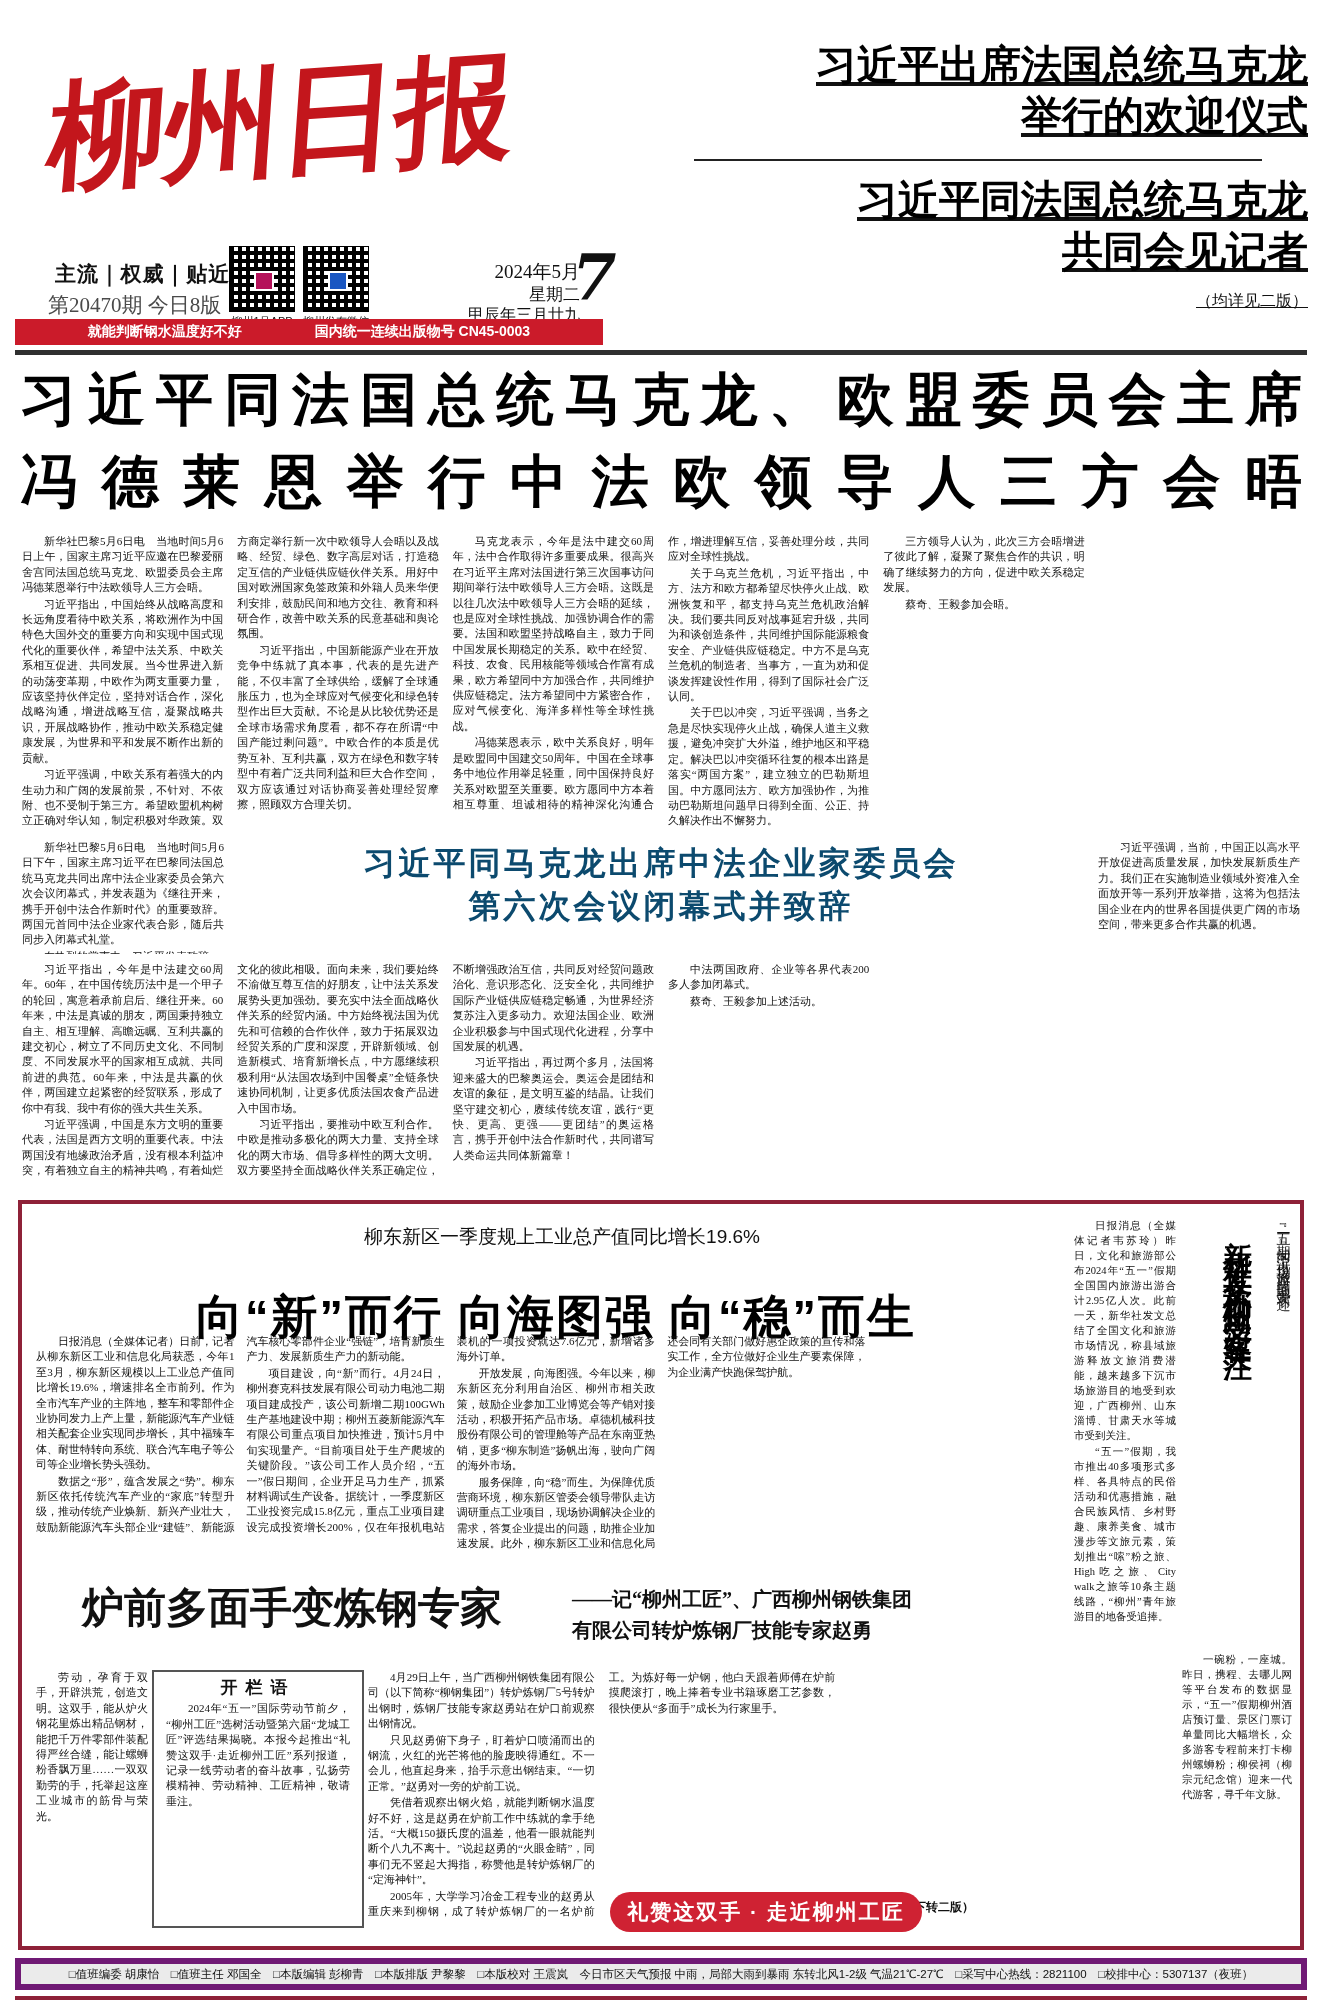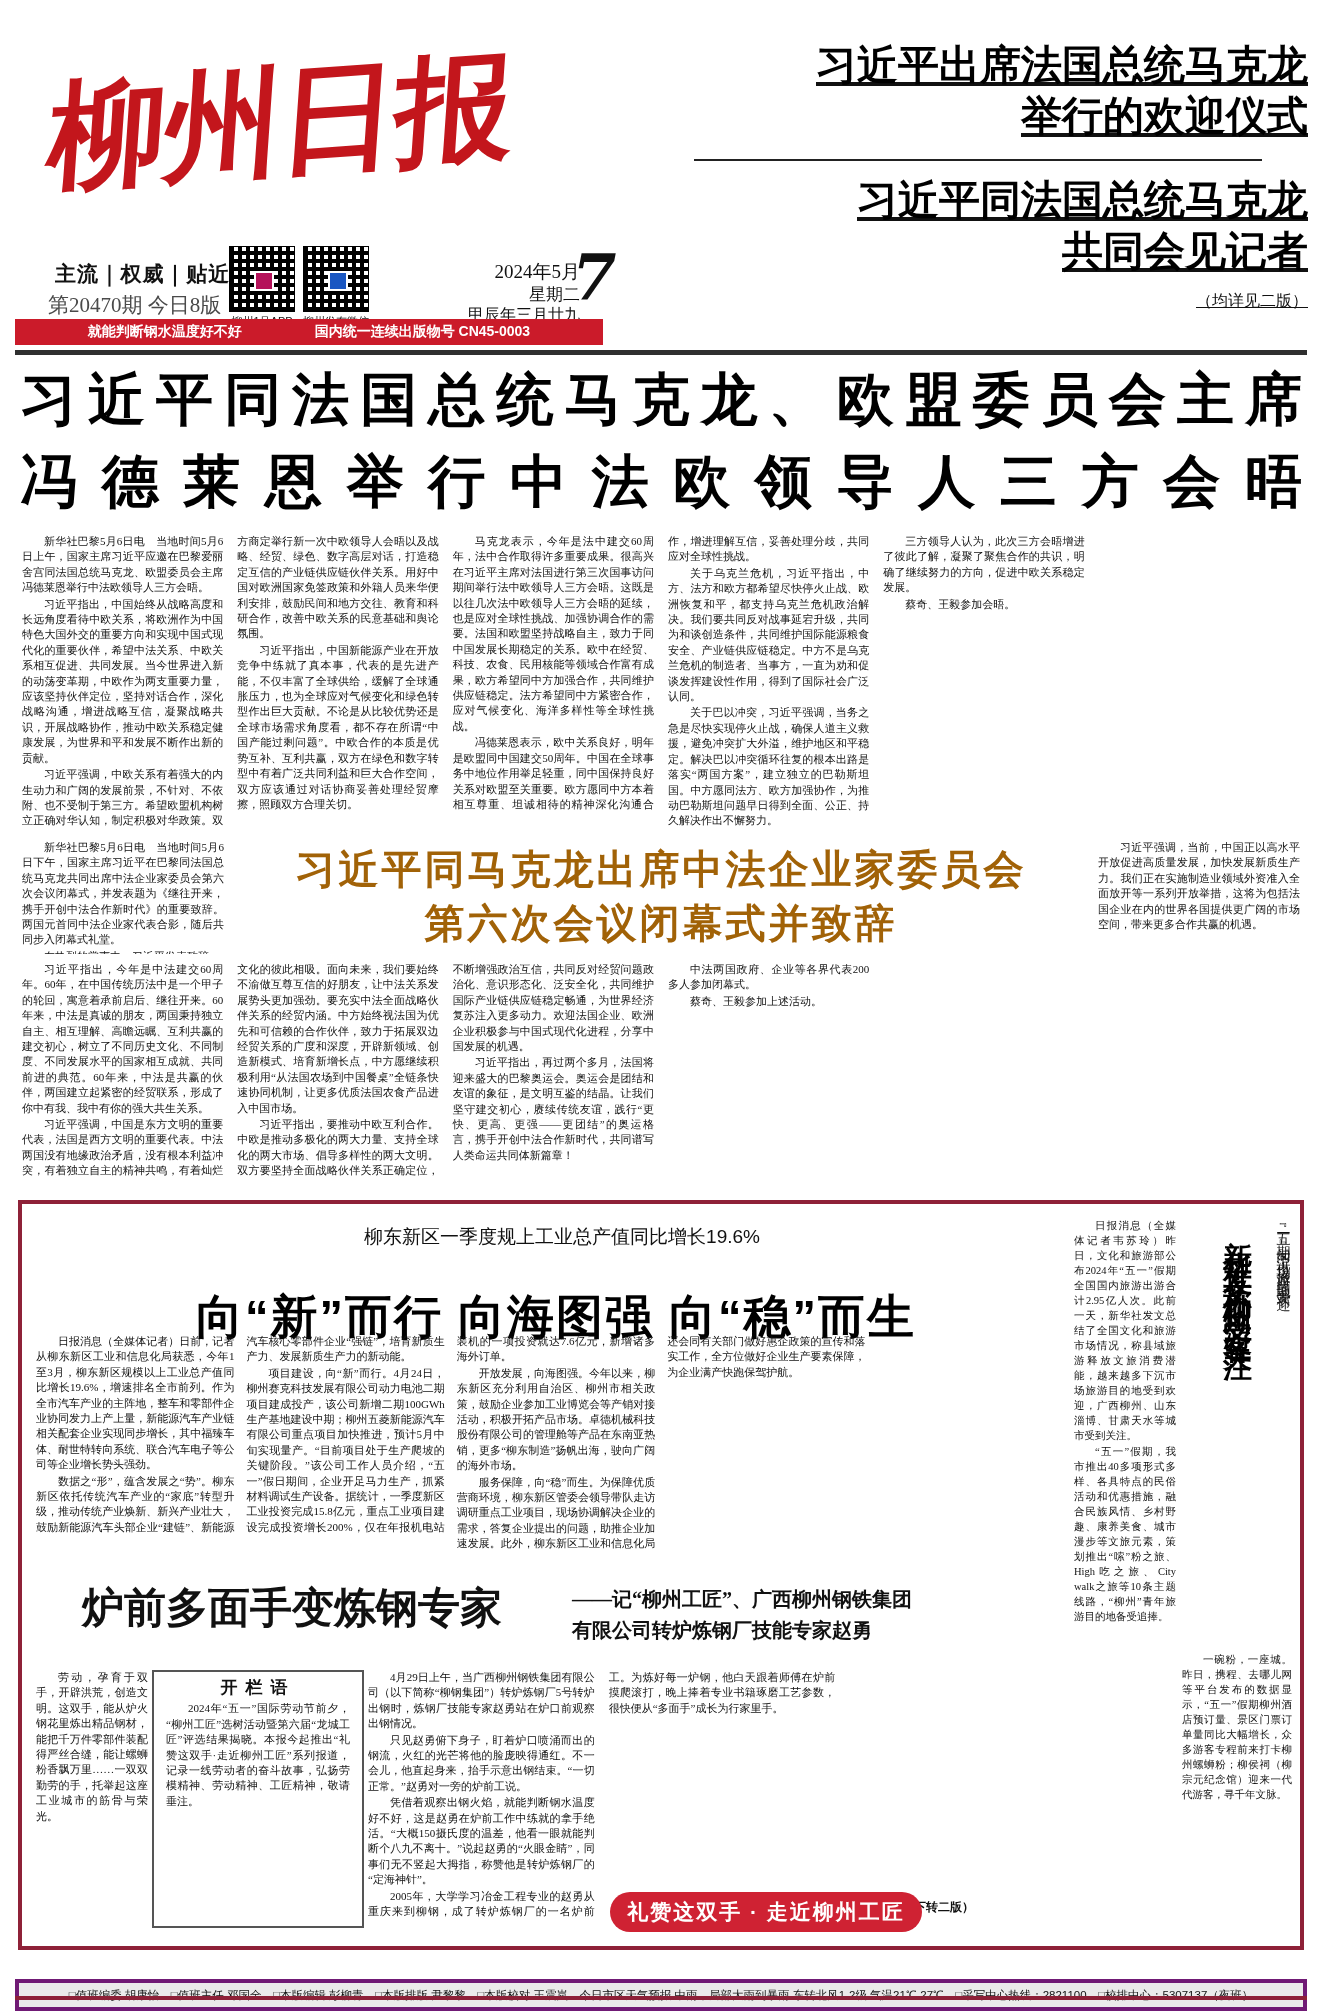--- a/index.html
+++ b/index.html
@@ -37,22 +37,22 @@
   .thick-rule{left:15px;top:350px;width:1292px;height:5px;background:#2f2f2f;}
   
   .lead-headline{left:20px;top:358px;width:1282px;font-family:"DejaVu Serif",serif;
       font-weight:bold;color:#000;}
   .lead-line{font-size:57px;line-height:82px;text-align:justify;text-align-last:justify;}
   .body-flow{font-size:11px;line-height:15.4px;text-align:justify;overflow:hidden;
       column-gap:14px;column-fill:auto;}
   .regA{left:22px;top:534px;width:1278px;height:298px;column-count:6;}
   .regB-left{left:22px;top:840px;width:202px;height:114px;}
   .regB-center{left:240px;top:842px;width:842px;text-align:center;font-weight:900;
-      font-family:"Liberation Sans",sans-serif;font-size:40px;line-height:1.35;
-      letter-spacing:3px;color:#a16207;}
+      font-family:"Liberation Sans",sans-serif;font-size:32px;line-height:1.35;
+      letter-spacing:3px;color:#0c4a6e;}
   .regB-right{left:1098px;top:840px;width:202px;height:114px;}
   .regC{left:22px;top:962px;width:1278px;height:230px;column-count:6;}
   
   .big-box{left:18px;top:1200px;width:1286px;height:750px;border:4px solid #8e2138;
       box-sizing:border-box;}
   .box-kicker{left:30px;top:20px;width:1020px;text-align:center;font-size:19px;
       font-family:"Liberation Sans",sans-serif;}
   .box-headline{left:14px;top:46px;width:1040px;text-align:center;font-size:47px;
       font-weight:900;font-family:"Liberation Sans",sans-serif;letter-spacing:2px;color:#000;margin-top:36px;}
   .industry-body{left:14px;top:130px;width:1040px;height:226px;column-count:5;column-gap:12px;}
@@ -75,23 +75,23 @@
   .tour-colA{width:102px;font-size:10.5px;line-height:15px;text-align:justify;overflow:hidden;}
   .tour-sub{flex:1;margin-left:6px;display:flex;flex-direction:column;}
   .tour-heads{display:flex;height:424px;justify-content:flex-end;}
   .tour-headline{writing-mode:vertical-rl;font-size:29px;font-weight:bold;letter-spacing:9px;
       font-family:"DejaVu Serif",serif;margin-right:8px;color:#000;}
   .tour-kicker{writing-mode:vertical-rl;font-size:14px;letter-spacing:4px;width:26px;}
   .tour-bottom{flex:1;font-size:10.5px;line-height:15px;text-align:justify;
       overflow:hidden;margin-top:10px;}
   
   .footer-bar{left:15px;top:1958px;width:1292px;height:32px;background:#ebebeb;
-      border:4px solid #701a75;box-sizing:border-box;display:flex;align-items:center;
+      border:6px solid #701a75;box-sizing:border-box;display:flex;align-items:center;
       justify-content:center;font-size:11.5px;font-family:"Liberation Sans",sans-serif;
-      white-space:nowrap;margin-top:21px;}
+      white-space:nowrap;}
   .bottom-rule{left:15px;top:1996px;width:1292px;height:4px;background:#8e2138;}
 </style>
 </head>
 <body>
 
 <div class="page">
 
   <div class="abs masthead-title">柳州日报</div>
 
   <div class="abs tagline">主流｜权威｜贴近｜新锐</div>

